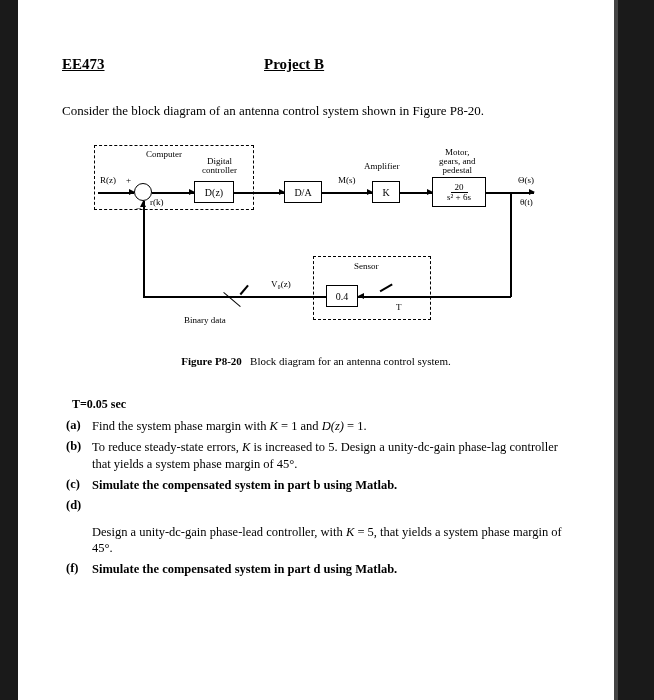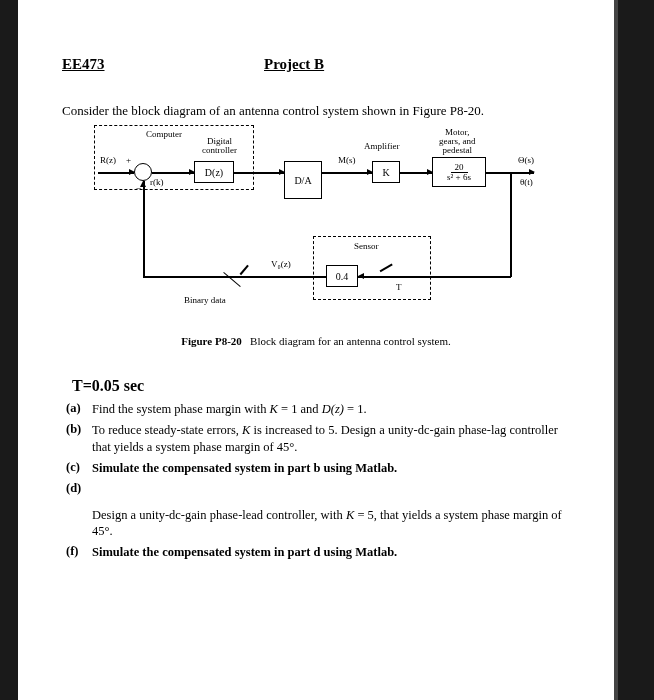--- a/index.html
+++ b/index.html
@@ -48,21 +48,21 @@
   .hdr { display: flex; margin-bottom: 30px; }
   .hdr-left { width: 200px; }
   .hdr-center { flex: 1; text-align: left; padding-left: 2px; }
   .link {
     color: #000000;
     text-decoration: underline;
     font-family: 'Times New Roman', serif;
     font-weight: bold;
     font-size: 15px;
   }
-  .intro { font-size: 13px; }
+  .intro { font-size: 13px; margin-bottom: 20px; }
 
   .diagram {
     margin: 0 auto 6px;
     width: 480px; height: 210px;
     position: relative;
     font-size: 9px;
     font-family: 'Times New Roman', serif;
   }
   .dbox { position: absolute; border: 1px dashed #000; }
   .label { position: absolute; font-size: 9px; white-space: nowrap; text-align:center; }
@@ -74,21 +74,21 @@
   .ar  { position:absolute; width:0; height:0; border-top:3px solid transparent; border-bottom:3px solid transparent; border-left:6px solid #000; }
   .al  { position:absolute; width:0; height:0; border-top:3px solid transparent; border-bottom:3px solid transparent; border-right:6px solid #000; }
   .au  { position:absolute; width:0; height:0; border-left:3px solid transparent; border-right:3px solid transparent; border-bottom:6px solid #000; }
   .frac { display:flex; flex-direction:column; align-items:center; font-size:9px; line-height:1.0; }
   .frac .num { border-bottom:1px solid #000; padding:0 4px; }
   .frac .den { padding:0 2px; }
 
   .fig-caption { text-align:center; font-size:11px; margin: 4px 0 30px; }
   .fig-caption b { font-weight:bold; }
 
-  .timing { font-size:16px; font-weight:bold; margin-left: 10px; margin-bottom:6px; }
+  .timing { font-size:12px; font-weight:bold; margin-left: 10px; margin-bottom:6px; }
   .qlist { font-size:12.5px; margin-left:4px; }
   .qitem { display:flex; margin:4px 0; }
   .qbullet { font-weight:bold; width:26px; flex-shrink:0; }
   .qtext { flex:1; line-height:1.35; }
   .qtext.indent { margin-left:26px; margin-top:11px; margin-bottom:4px; }
   .ital { font-style: italic; }
 </style>
 </head>
 <body>
 
@@ -119,21 +119,21 @@
 
       <div class="circle" style="left:58px; top:44px;"></div>
       <div class="hline" style="left:22px; top:53px; width:36px;"></div>
       <div class="ar" style="left:53px; top:50px;"></div>
       <div class="label" style="left:60px; top:64px; font-size:10px;">−</div>
 
       <div class="block" style="left:118px; top:42px; width:40px; height:22px;">D(z)</div>
       <div class="hline" style="left:76px; top:53px; width:42px;"></div>
       <div class="ar" style="left:113px; top:50px;"></div>
 
-      <div class="block" style="left:208px; top:42px; width:38px; height:38px;">D/A</div>
+      <div class="block" style="left:208px; top:42px; width:38px; height:22px;">D/A</div>
       <div class="hline" style="left:158px; top:53px; width:50px;"></div>
       <div class="ar" style="left:203px; top:50px;"></div>
 
       <div class="label" style="left:262px; top:36px;">M(s)</div>
       <div class="label" style="left:288px; top:22px;">Amplifier</div>
       <div class="block" style="left:296px; top:42px; width:28px; height:22px;">K</div>
       <div class="hline" style="left:246px; top:53px; width:50px;"></div>
       <div class="ar" style="left:291px; top:50px;"></div>
 
       <div class="label" style="left:363px; top:9px; text-align:center; line-height:1;">Motor,<br>gears, and<br>pedestal</div>

